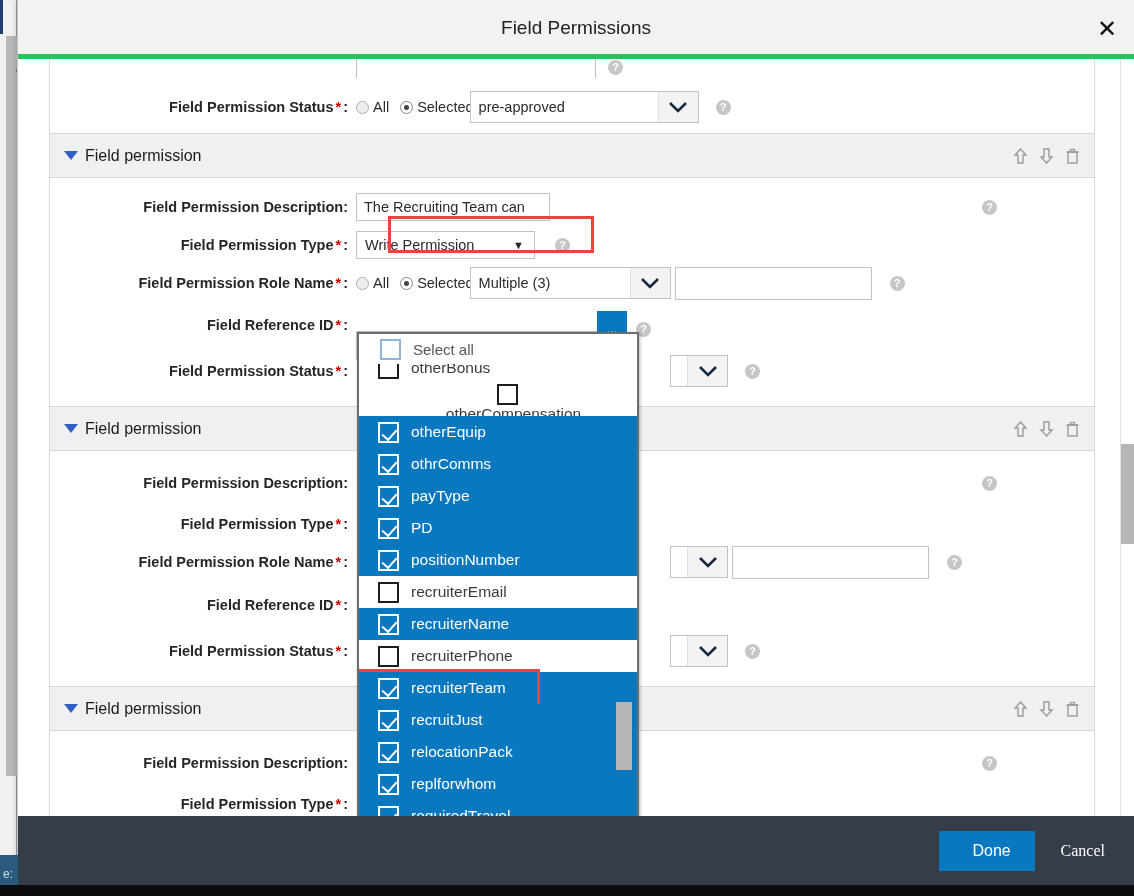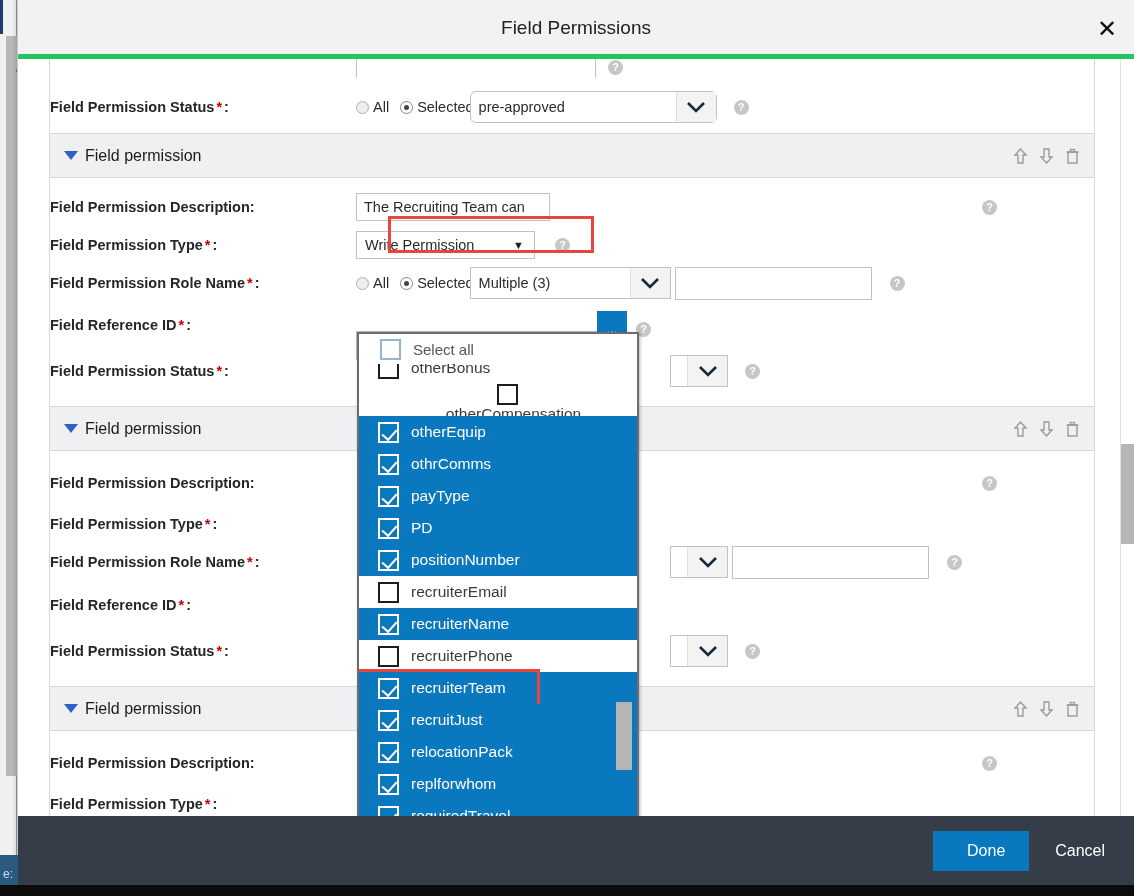--- a/index.html
+++ b/index.html
@@ -88,21 +88,21 @@
   .panel-title { font-size: 16px; color: #1b1b1b; }
   .panel-tools { position: absolute; right: 13px; top: 13px; display: flex; gap: 9px; }
   .tool-ico { width: 17px; height: 19px; cursor: pointer; color: #9b9b9b; }
   .tool-ico svg { display: block; }
 
   .panel-body { padding: 10px 0 12px 0; background: #fff; }
 
   
   .frow { position: relative; height: 38px; display: flex; align-items: center; }
   .flabel {
-    width: 306px; padding-right: 8px;
+    width: 306px; text-align: right; padding-right: 8px;
     font-size: 14.5px; font-weight: bold; color: #262626;
     white-space: nowrap;
   }
   .req { color: #cc0000; font-weight: bold; padding: 0 2px; }
   .fctl { position: relative; display: flex; align-items: center; }
 
   .txtbox {
     height: 28px; border: 1px solid #c2c2c2; background: #fff;
     display: flex; align-items: center; padding: 0 7px;
     font-size: 14.5px; color: #2b2b2b; white-space: nowrap; overflow: hidden;
@@ -183,21 +183,21 @@
   }
   .btn-done {
     background: #0a78bf; color: #fff; border: none;
     width: 96px; height: 40px; font-size: 16px; cursor: pointer;
     font-family: "Liberation Sans", sans-serif;
     padding-left: 16px;
   }
   .btn-cancel {
     background: transparent; color: #fff; border: none;
     font-size: 16px; cursor: pointer; padding: 0 4px;
-    font-family: Liberation Sans, sans-serif;
+    font-family: Liberation Serif, serif;
   }
 </style>
 </head>
 <body>
 
 <div id="page-bg">
   <div class="bg-left-rail"></div>
   <div class="bg-scroll-track">
     <div class="bg-scroll-thumb"></div>
   </div>
@@ -230,21 +230,21 @@
           <div class="flabel">
             <span>Field Permission Status</span><span class="req">*</span><span>:</span>
           </div>
           <div class="fctl">
             <div class="radiogrp">
               <span class="radio"></span>
               <span>All</span>
               <span class="radio on" style="margin-left:7px;"></span>
               <span>Selected</span>
             </div>
-            <div class="selbox" style="width:247px;margin-left:-4px;border-radius:6px;">
+            <div class="selbox" style="width:229px;margin-left:-4px;">
               <span class="selval">pre-approved</span>
               <span class="caret">
                 <svg width="20" height="13" viewBox="0 0 20 13">
                     <polyline points="2,2 10,10 18,2" fill="none" stroke="#17293d" stroke-width="2.6"></polyline>
                   </svg>
               </span>
             </div>
             <div class="help" style="margin-left:17px;">?</div>
           </div>
         </div>

